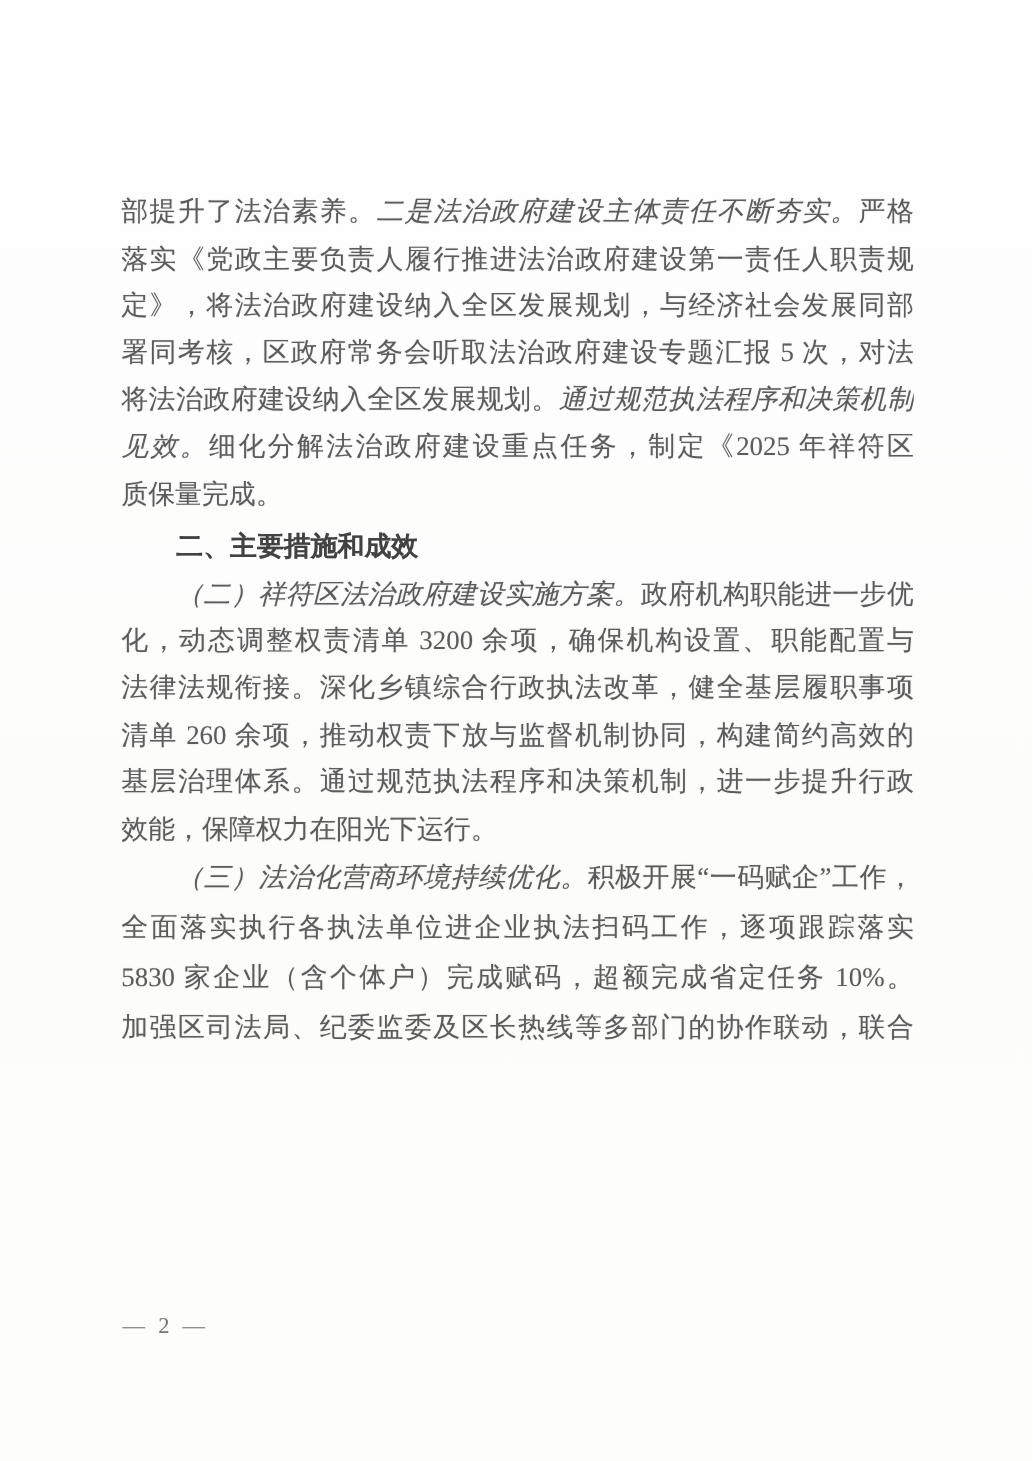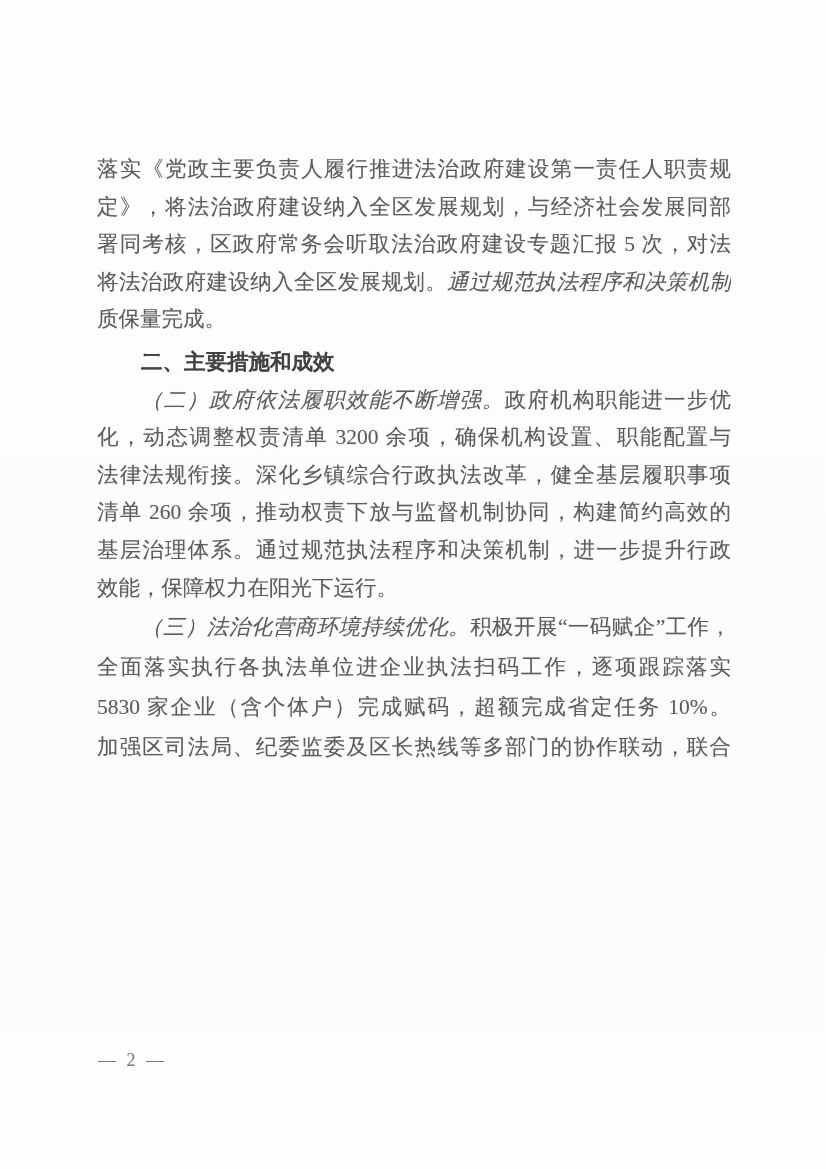--- a/index.html
+++ b/index.html
@@ -69,32 +69,34 @@
   }
 </style>
 </head>
 <body>
 
 <div class="page">
 
   <div class="doc">
 
     <div>
+      <div class="line stretch"><span>部提升了法治素养。</span><span class="kaiti">二是法治政府建设主体责任不断夯实。</span><span>严格</span></div>
       <div class="line stretch">落实《党政主要负责人履行推进法治政府建设第一责任人职责规</div>
       <div class="line stretch">定》，将法治政府建设纳入全区发展规划，与经济社会发展同部</div>
       <div class="line stretch">署同考核，区政府常务会听取法治政府建设专题汇报 5 次，对法</div>
       <div class="line stretch"><span>将法治政府建设纳入全区发展规划。</span><span class="kaiti">通过规范执法程序和决策机制</span></div>
+      <div class="line stretch"><span class="kaiti">见效。</span><span>细化分解法治政府建设重点任务，制定《2025 年祥符区</span></div>
       <div class="line">质保量完成。</div>
     </div>
 
     <div class="line heading indent">二、主要措施和成效</div>
 
 
     <div>
-      <div class="line stretch indent"><span class="kaiti">（二）政府依法履职效能不断增强。</span><span>政府机构职能进一步优</span></div>
+      <div class="line stretch indent"><span class="kaiti">（二）祥符区法治政府建设实施方案。</span><span>政府机构职能进一步优</span></div>
       <div class="line stretch">化，动态调整权责清单 3200 余项，确保机构设置、职能配置与</div>
       <div class="line stretch">法律法规衔接。深化乡镇综合行政执法改革，健全基层履职事项</div>
       <div class="line stretch">清单 260 余项，推动权责下放与监督机制协同，构建简约高效的</div>
       <div class="line stretch">基层治理体系。通过规范执法程序和决策机制，进一步提升行政</div>
       <div class="line">效能，保障权力在阳光下运行。</div>
     </div>
 
     <div class="para-three">
       <div class="line stretch indent"><span class="kaiti">（三）法治化营商环境持续优化。</span><span>积极开展“一码赋企”工作，</span></div>
       <div class="line stretch">全面落实执行各执法单位进企业执法扫码工作，逐项跟踪落实</div>

